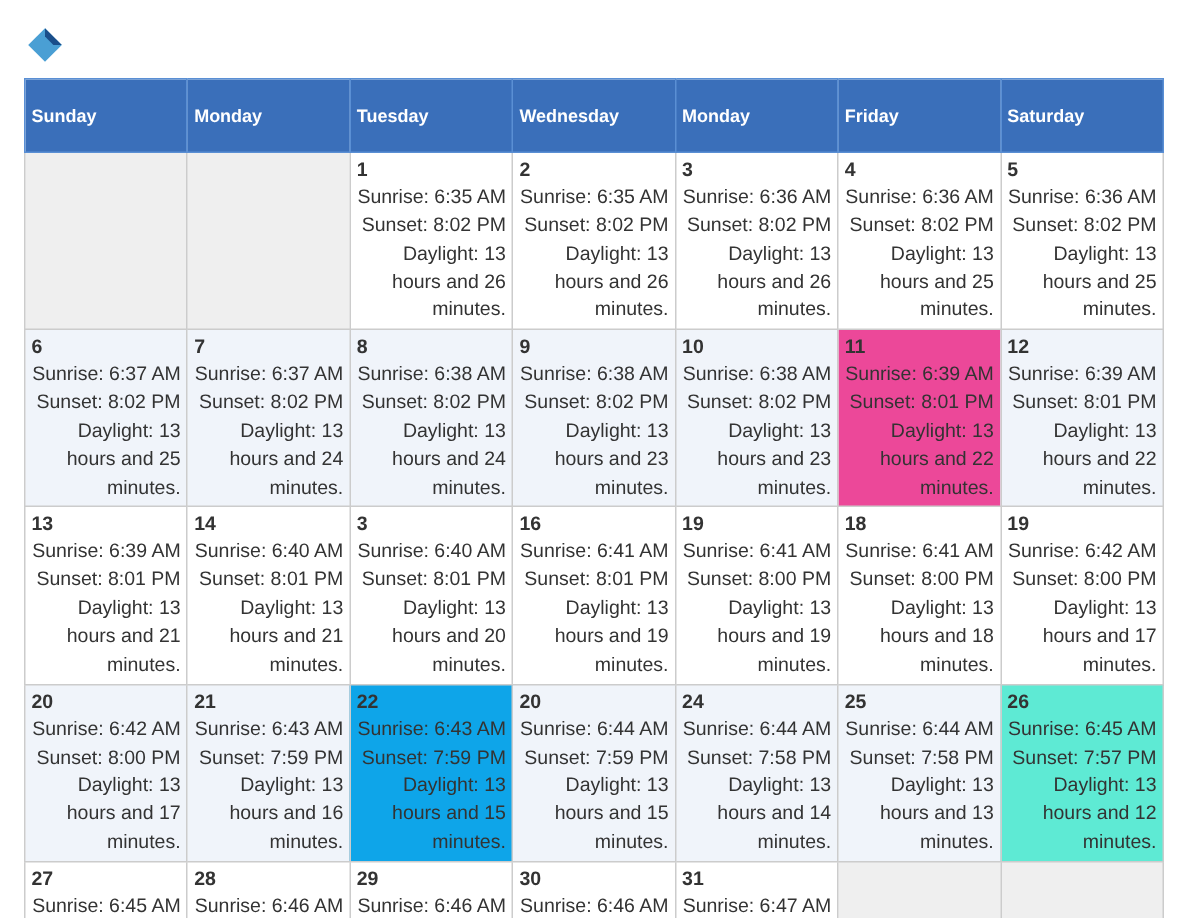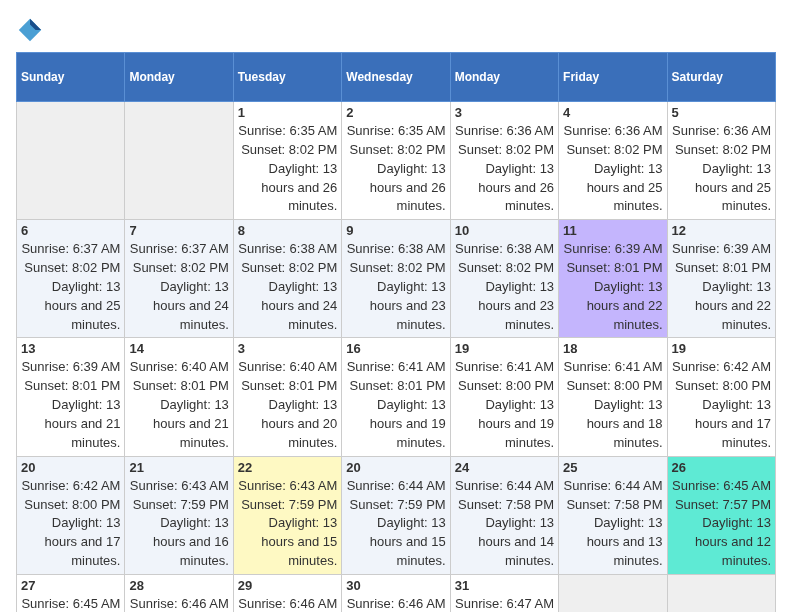--- a/index.html
+++ b/index.html
@@ -191,21 +191,21 @@
 Daylight: 13 hours
 and 23 minutes.</div>
         </td>
         <td style="background: rgb(240, 244, 250);">
           <span class="day-num">10</span>
           <div class="day-info">Sunrise: 6:38 AM
 Sunset: 8:02 PM
 Daylight: 13 hours
 and 23 minutes.</div>
         </td>
-        <td style="background: #c4b5fd;">
+        <td style="background: #ec4899;">
           <span class="day-num">11</span>
           <div class="day-info">Sunrise: 6:39 AM
 Sunset: 8:01 PM
 Daylight: 13 hours
 and 22 minutes.</div>
         </td>
         <td style="background: rgb(240, 244, 250);">
           <span class="day-num">12</span>
           <div class="day-info">Sunrise: 6:39 AM
 Sunset: 8:01 PM
@@ -272,21 +272,21 @@
 Daylight: 13 hours
 and 17 minutes.</div>
         </td>
         <td style="background: rgb(240, 244, 250);">
           <span class="day-num">21</span>
           <div class="day-info">Sunrise: 6:43 AM
 Sunset: 7:59 PM
 Daylight: 13 hours
 and 16 minutes.</div>
         </td>
-        <td style="background: #fef9c3;">
+        <td style="background: #0ea5e9;">
           <span class="day-num">22</span>
           <div class="day-info">Sunrise: 6:43 AM
 Sunset: 7:59 PM
 Daylight: 13 hours
 and 15 minutes.</div>
         </td>
         <td style="background: rgb(240, 244, 250);">
           <span class="day-num">20</span>
           <div class="day-info">Sunrise: 6:44 AM
 Sunset: 7:59 PM

